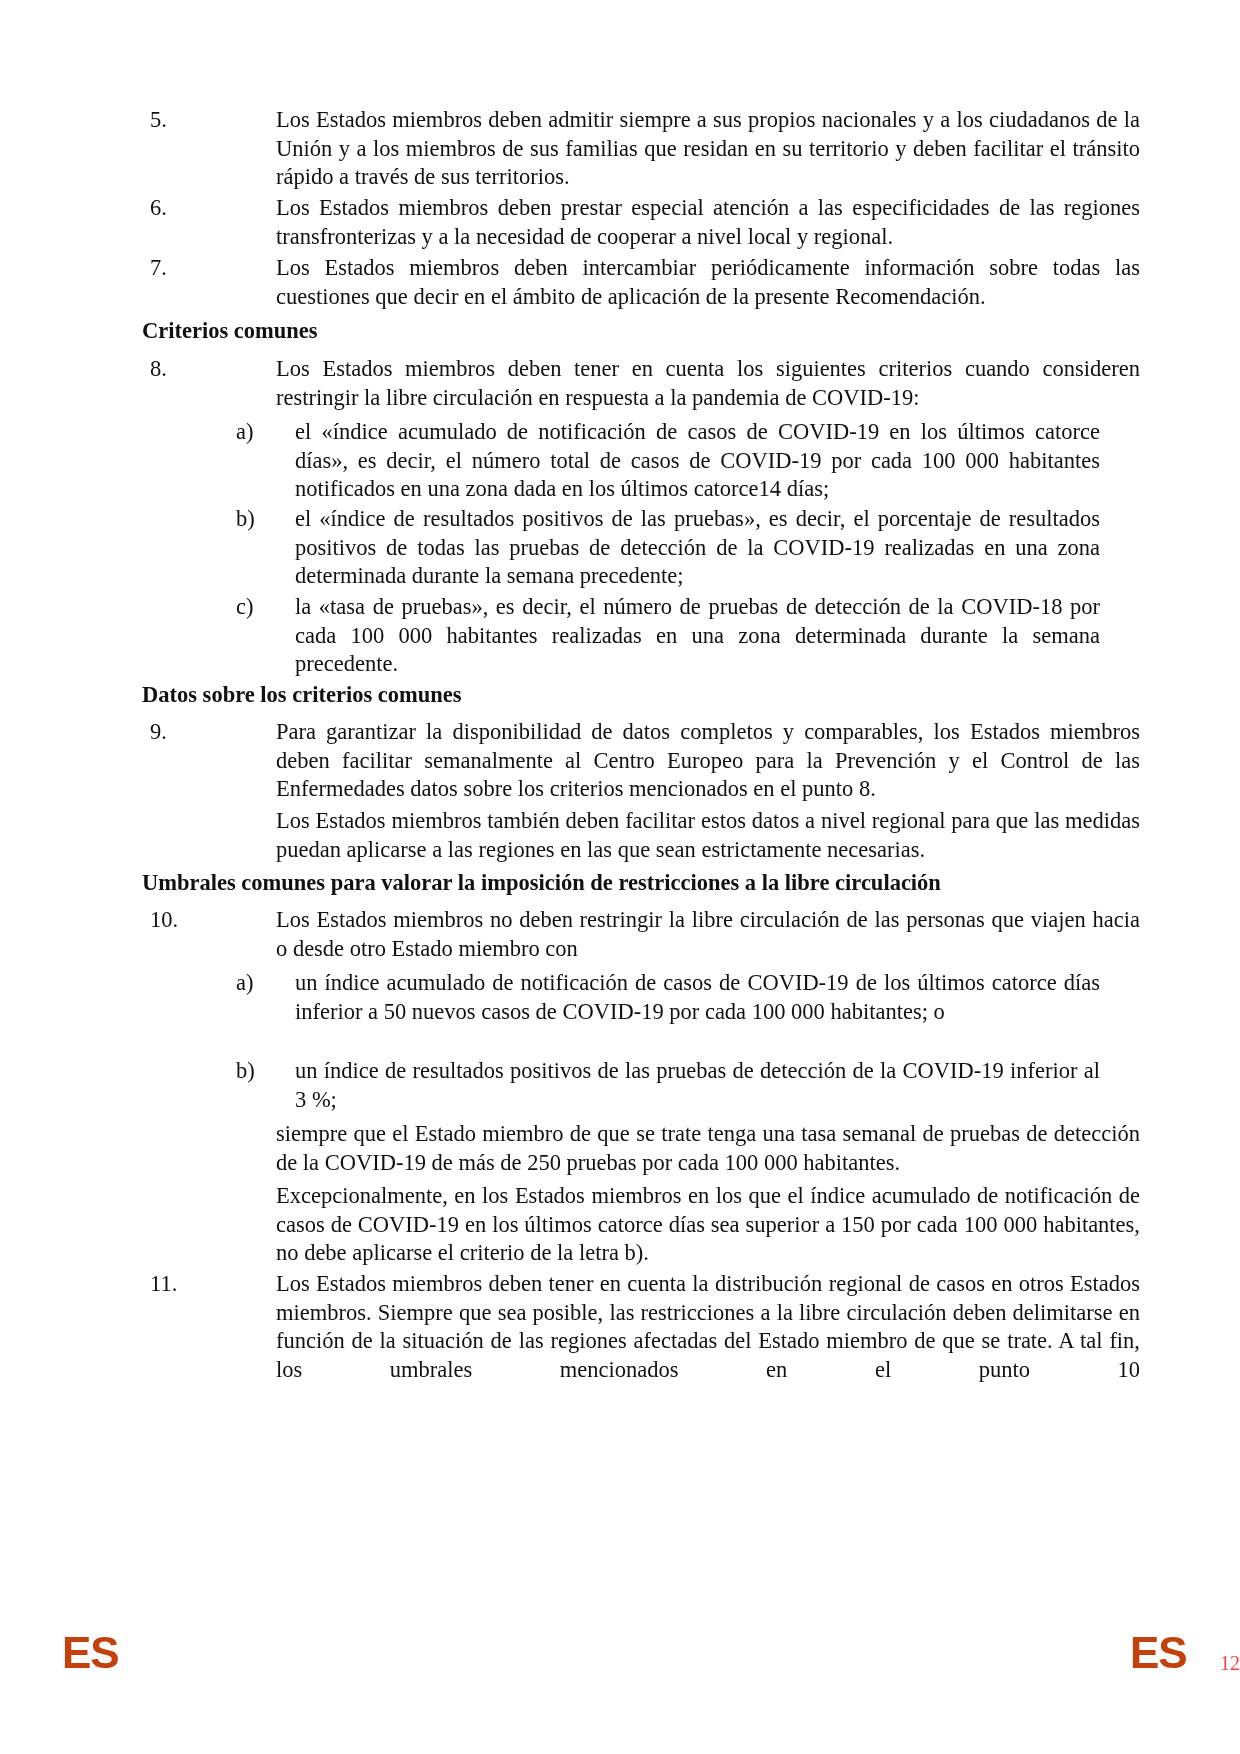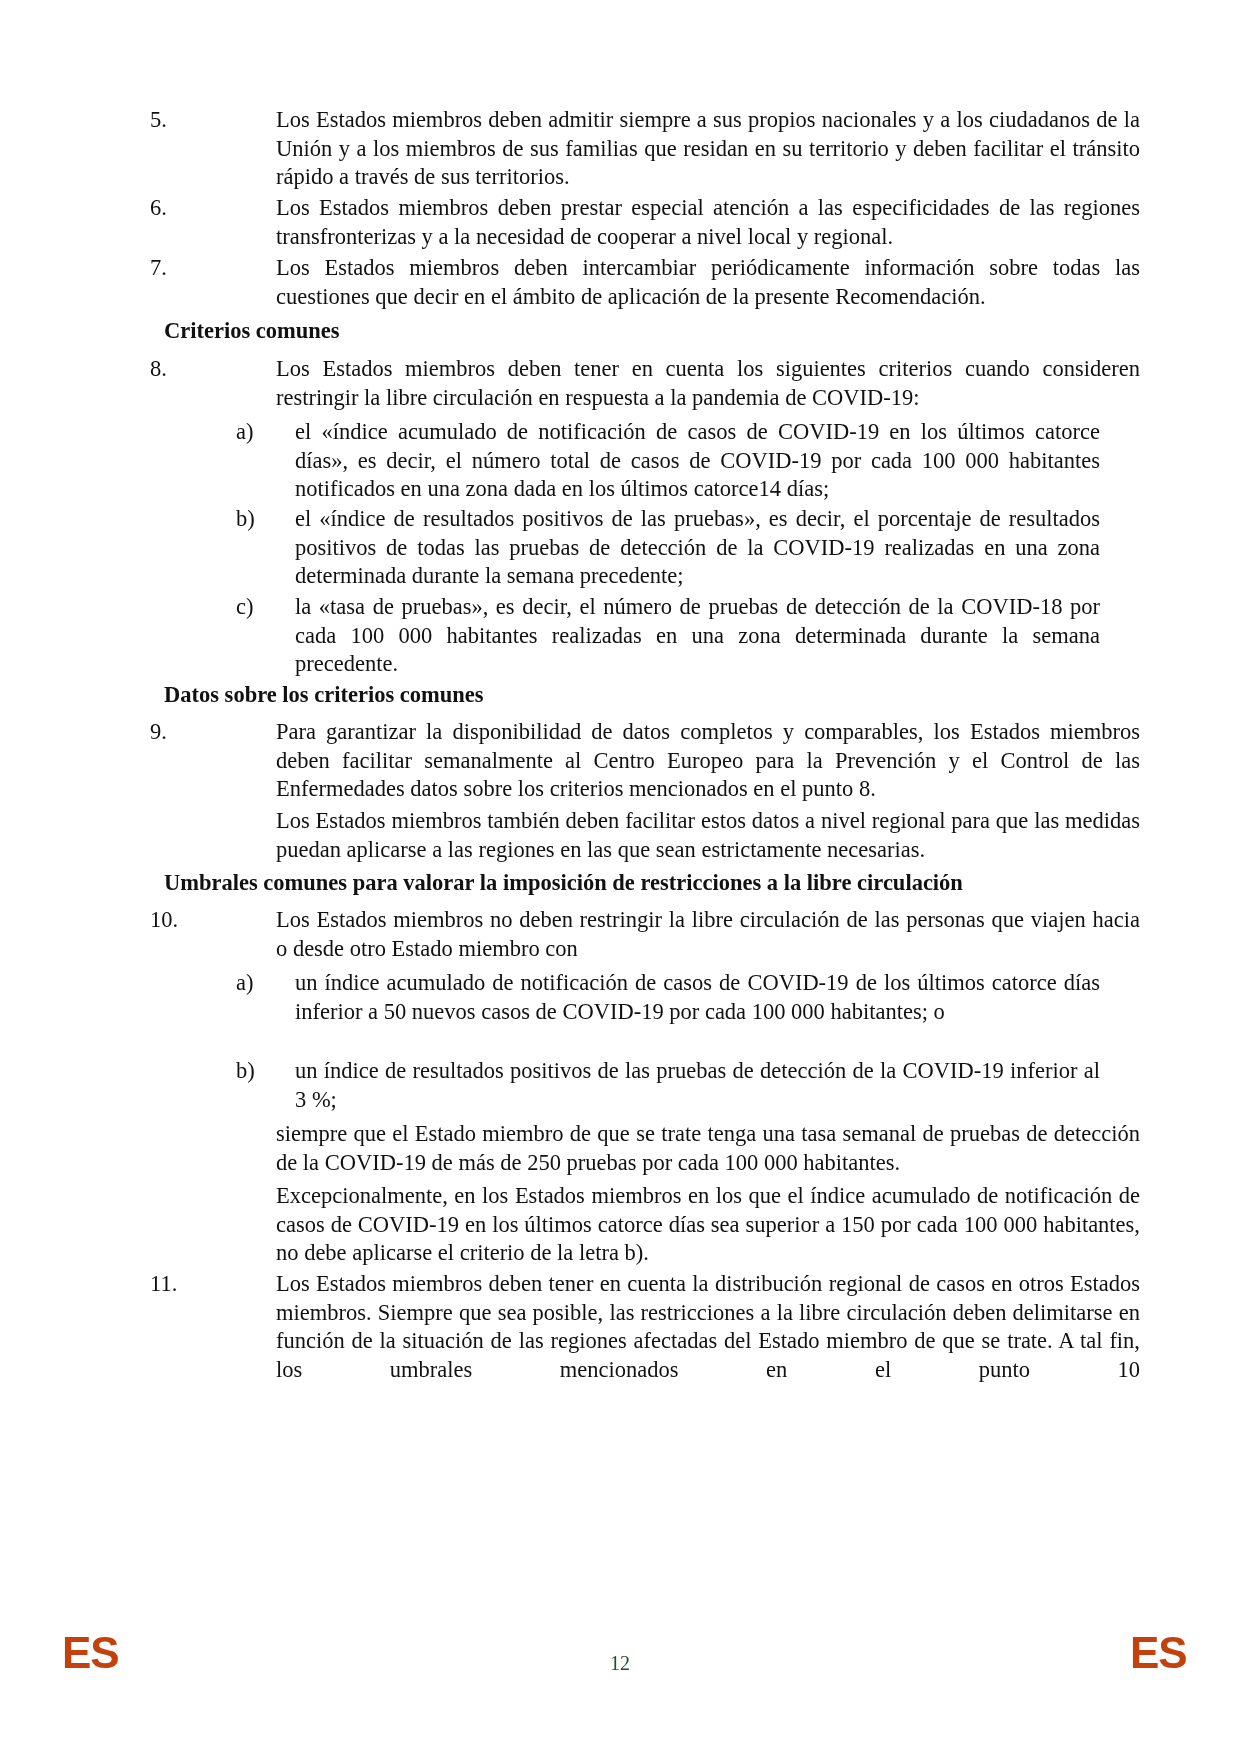--- a/index.html
+++ b/index.html
@@ -3,23 +3,23 @@
 <meta charset="utf-8">
 <style>
   html, body { margin: 0; padding: 0; background: #ffffff; }
   body { width: 1240px; height: 1754px; position: relative; overflow: hidden; }
   .page { position: absolute; left: 0; top: 0; width: 1240px; height: 1754px; background: #fff; color: #111; }
   .txt { font-family: "Liberation Serif", serif; font-size: 22.5px; line-height: 28.6px; color: #111; }
   .num { position: absolute; left: 150px; }
   .body { position: absolute; left: 244px; width: 864px; text-align: justify; margin-left: 32px; }
   .sub-label { position: absolute; left: 236px; }
   .sub-body { position: absolute; left: 295px; width: 805px; text-align: justify; }
-  .heading { position: absolute; left: 164px; font-weight: bold; text-align: center; }
+  .heading { position: absolute; left: 142px; font-weight: bold; text-align: center; }
   .lang { position: absolute; top: 1628px; font-family: "Liberation Sans", sans-serif; font-weight: bold; font-size: 44px; line-height: 50px; color: #c2410c; letter-spacing: -1px; }
-  .pagenum { position: absolute; top: 1652px; left: 0; width: 1240px; text-align: center; font-family: "Liberation Serif", serif; font-size: 20px; color: #14532d; }
+  .pagenum { position: absolute; top: 1652px; left: 0; width: 1240px; text-align: right; font-family: "Liberation Serif", serif; font-size: 20px; color: #ef4444; }
 </style>
 </head>
 <body>
 
 <div class="page">
 
   <div class="txt num" style="top:106px">5.</div>
   <div class="txt body" style="top:106px">Los Estados miembros deben admitir siempre a sus propios nacionales y a los ciudadanos de la Unión y a los miembros de sus familias que residan en su territorio y deben facilitar el tránsito rápido a través de sus territorios.</div>
 
   <div class="txt num" style="top:194px">6.</div>

